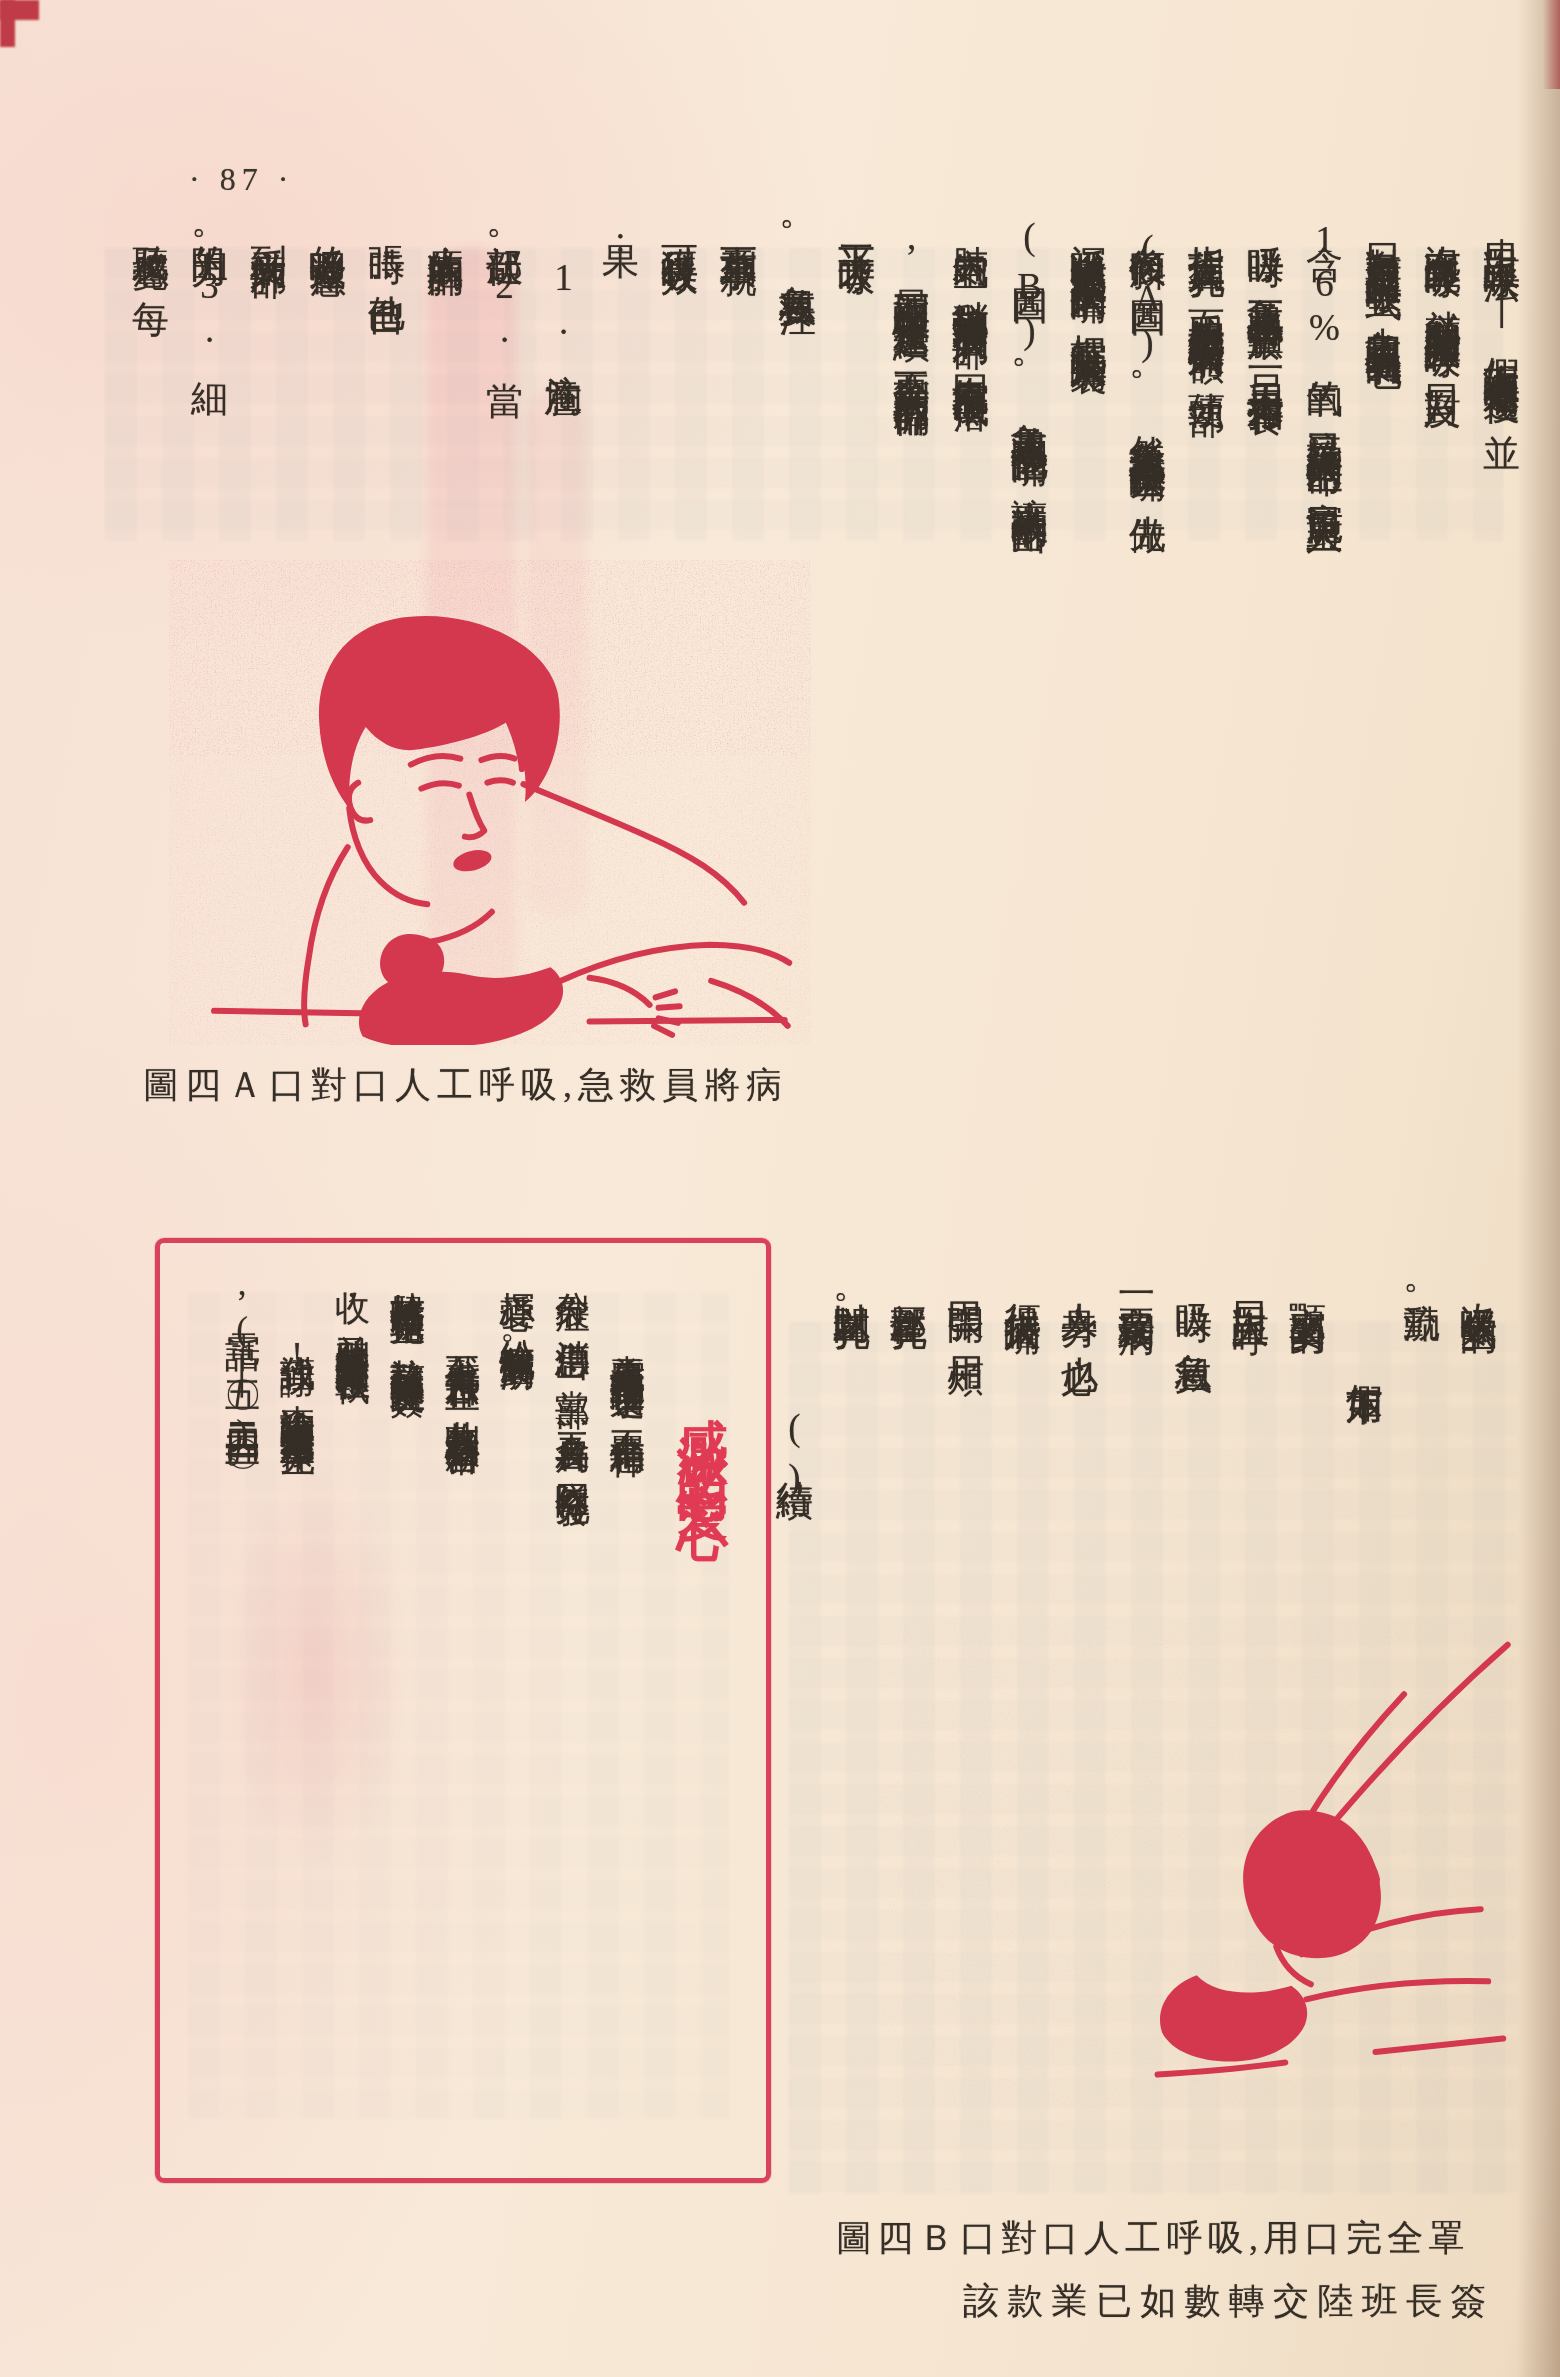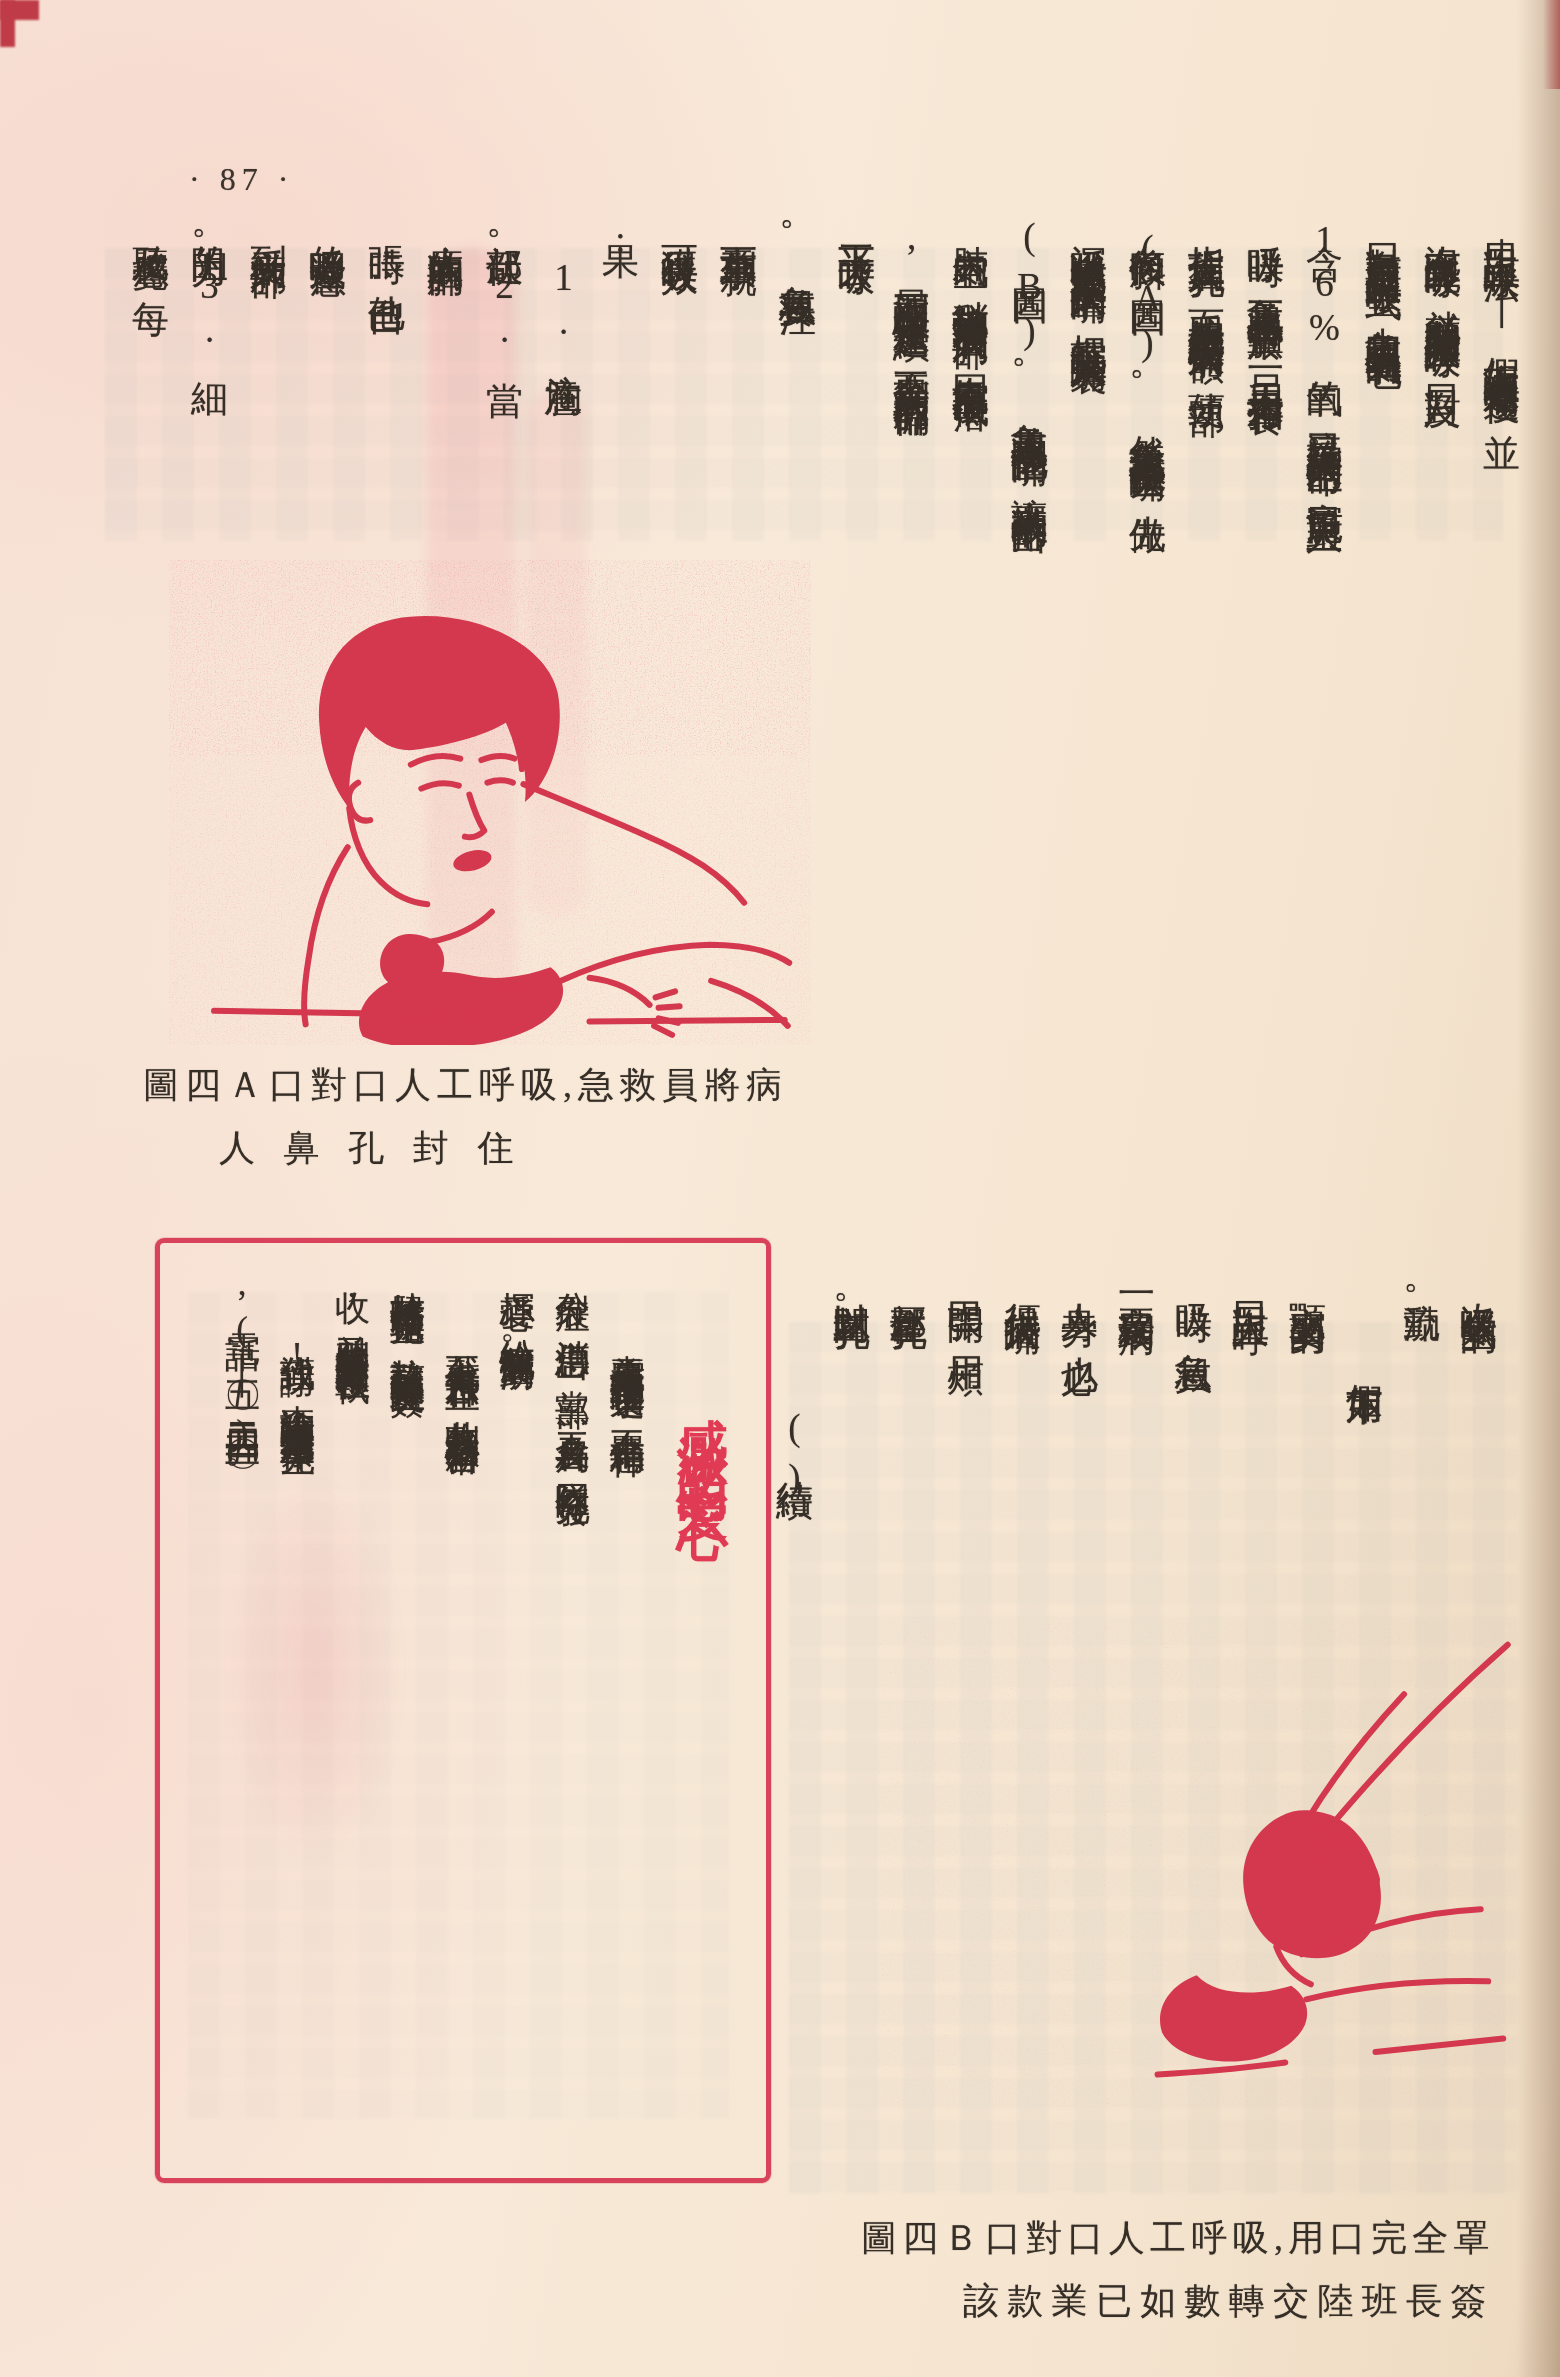--- a/index.html
+++ b/index.html
@@ -29,21 +29,21 @@
     writing-mode:vertical-rl; text-orientation:upright; font-size:35px; }
   #notice-text .col { line-height:55px; letter-spacing:2.3px; }
   #notice-text .box-title { font-size:51px; line-height:95px; letter-spacing:18px;
     color:#e03a55; font-weight:bold; padding-top:113px;
     text-shadow:0 0 0.8px rgba(224,58,85,0.6); }
   
   .hline { position:absolute; white-space:nowrap; }
   #page-number { left:189px; top:161px; font-size:32px; letter-spacing:6px; color:#3c352d; }
   #caption-a-1 { left:143px;  top:1061px; font-size:36px; letter-spacing:6px; }
   #caption-a-2 { left:219px;  top:1124px; font-size:36px; letter-spacing:28.6px; }
-  #caption-b-1 { left:836px; top:2214px; font-size:36px; letter-spacing:5.3px;margin-left:25px; }
+  #caption-b-1 { left:836px; top:2214px; font-size:36px; letter-spacing:5.3px; }
   #caption-b-2 { left:963px; top:2277px; font-size:36px; letter-spacing:8.3px; }
   
   #figure-a { position:absolute; left:169px;  top:560px;  width:642px; height:485px; }
   #figure-b { position:absolute; left:878px; top:1622px; width:635px; height:485px; }
   
   .ghost { position:absolute; opacity:.55; filter:blur(1.5px); pointer-events:none;
     background:
       repeating-linear-gradient(to right, rgba(122,138,148,0.085) 0 32px, rgba(122,138,148,0) 32px 57px),
       repeating-linear-gradient(to bottom, rgba(122,138,148,0.05) 0 30px, rgba(122,138,148,0) 30px 42px); }
   #ghost-top { left:105px; top:248px; width:1398px; height:293px; }
@@ -153,21 +153,20 @@
       <path class="ln" d="M560,556 C592,560 620,572 640,592"></path>
       <path class="ln" d="M648,582 l26,-8 M652,596 l28,-2 M652,610 l26,6 M646,620 l24,12"></path>
       <path class="ln" d="M722,560 C762,572 798,592 824,620"></path>
 
       <path class="ln" d="M60,600 L420,606" stroke-width="10"></path>
       <path class="ln" d="M560,614 L820,612" stroke-width="10"></path>
     </svg>
   </div>
 
   <div class="hline ink" id="caption-a-1">圖四Ａ口對口人工呼吸,急救員將病</div>
-  <div class="hline ink" id="caption-a-2">人鼻孔封住</div>
 
   <div class="vblock ink" id="middle-band">
       <div class="col ink">次呼吸空氣的</div>
       <div class="col ink">流動。</div>
       <div class="col ink" style="padding-top: 2.2em;">假如用下</div>
       <div class="col ink">顎突出姿勢的</div>
       <div class="col ink">口對口人工呼</div>
       <div class="col ink">吸時,急救員</div>
       <div class="col ink">一定要移到病</div>
       <div class="col ink">人身旁,也必</div>

